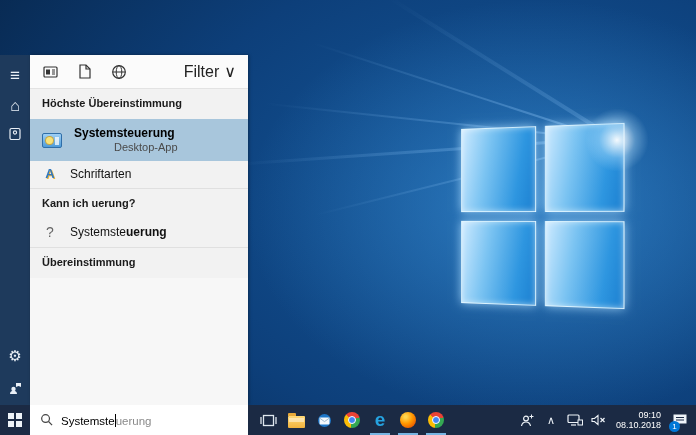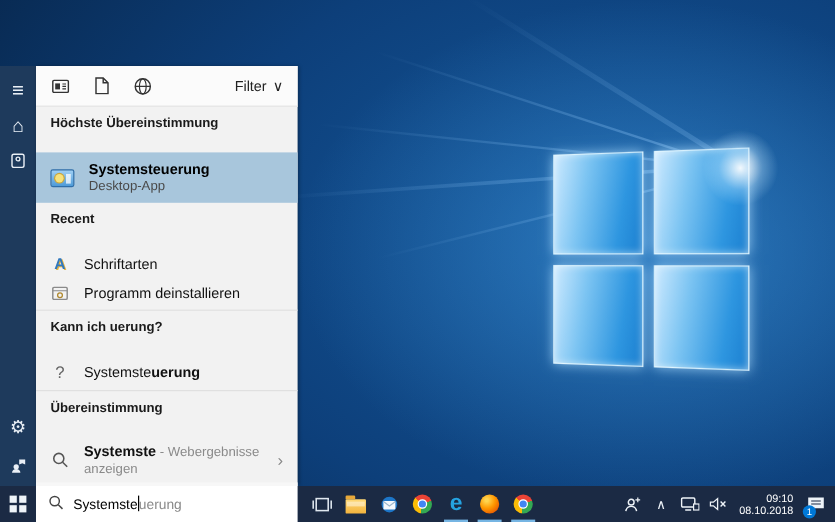--- a/index.html
+++ b/index.html
@@ -38,26 +38,26 @@
   .ri-notebook { top:66px; }
   .ri-gear { bottom:36px; font-size:15px; }
   .ri-person { bottom:4px; }
 
   
   .panel { position:absolute; left:30px; top:55px; width:218px; height:350px; background:#f2f2f2;
     box-shadow:1px 0 3px rgba(0,0,0,.35); font-size:12px; color:#111; display:flex; flex-direction:column; }
   .tabbar { height:34px; background:#fbfbfb; border-bottom:1px solid #e3e3e3; display:flex;
     align-items:center; padding:0 12px; gap:17px; flex:0 0 auto; }
   .tab-icon { width:17px; height:17px; display:flex; align-items:center; justify-content:center; color:#333; }
-  .filter-btn { margin-left:auto; display:flex; align-items:center; gap:5px; color:#222; font-size:12px; }
-  .sec-header { font-weight:bold; font-size:11px; color:#1a1a1a; padding:8px 12px 18px; }
+  .filter-btn { margin-left:auto; display:flex; align-items:center; gap:5px; color:#222; font-size:16px; }
+  .sec-header { font-weight:bold; font-size:11px; color:#1a1a1a; padding:8px 12px 10px; }
   .sec-header.bordered { border-top:1px solid #e0e0e0; margin-top:2px; }
   .best-row { background:#a8c6dc; display:flex; align-items:center; gap:12px; padding:7px 12px; min-height:38px; }
   .best-title { font-weight:bold; font-size:12px; color:#000; line-height:14px; }
-  .best-sub { font-size:11px; color:#4a4a4a; line-height:13px; margin-top:1px; }
+  .best-sub { font-size:11px; color:#4a4a4a; line-height:13px; margin-top:1px;margin-left:40px; }
   .cpl { width:20px; height:15px; background:linear-gradient(#9fd0f5,#4e9bd8); border:1px solid #2f6ea8;
     border-radius:2px; position:relative; flex:0 0 auto; }
   .cpl::before { content:''; position:absolute; left:3px; top:3px; width:7px; height:7px; border-radius:50%;
     background:#f7e27a; box-shadow:0 0 0 1px #c9a63d; }
   .cpl::after { content:''; position:absolute; right:2px; top:3px; width:4px; height:8px; background:rgba(255,255,255,.75); }
   .row { display:flex; align-items:center; gap:12px; padding:5px 12px; min-height:23px; }
   .row-icon { width:16px; display:flex; align-items:center; justify-content:center; flex:0 0 auto; }
   .fonts-a { font-weight:bold; font-size:13px; color:#3178be; text-shadow:1px 1px 0 #e8b33c; }
   .q-mark { color:#666; font-size:14px; }
   .sug-chevron { margin-left:auto; color:#888; font-size:14px; }
@@ -165,56 +165,35 @@
     <div class="sec-header">Höchste Übereinstimmung</div>
 
     <div class="best-row">
       <span class="cpl"></span>
       <span>
         <div class="best-title">Systemsteuerung</div>
         <div class="best-sub">Desktop-App</div>
       </span>
     </div>
 
-    <div class="sec-header">Recent</div>
 
     <div class="row">
       <span class="row-icon fonts-a">A</span>
       <span>Schriftarten</span>
     </div>
-    <div class="row">
-      <span class="row-icon">
-        <svg width="14" height="13" viewBox="0 0 14 13">
-            <rect x="1" y="1.5" width="12" height="10" rx="1" fill="none" stroke="#8a8a8a" stroke-width="1.2"></rect>
-            <line x1="1" y1="4.3" x2="13" y2="4.3" stroke="#8a8a8a" stroke-width="1"></line>
-            <circle cx="7" cy="8" r="2" fill="none" stroke="#b0892f" stroke-width="1.1"></circle>
-          </svg>
-      </span>
-      <span>Programm deinstallieren</span>
-    </div>
 
     <div class="sec-header bordered">Kann ich uerung?</div>
 
     <div class="row">
       <span class="row-icon q-mark">?</span>
       <span><span>Systemste</span><span class="bold">uerung</span></span>
     </div>
 
     <div class="sec-header bordered">Übereinstimmung</div>
 
-    <div class="row">
-      <span class="row-icon">
-        <svg width="14" height="14" viewBox="0 0 14 14">
-            <circle cx="6" cy="6" r="4.2" fill="none" stroke="#555" stroke-width="1.3"></circle>
-            <line x1="9.2" y1="9.2" x2="13" y2="13" stroke="#555" stroke-width="1.3"></line>
-          </svg>
-      </span>
-      <span><span class="bold">Systemste</span><span class="gray" style="font-size:11px;"> - Webergebnisse anzeigen</span></span>
-      <span class="sug-chevron">›</span>
-    </div>
 
     <div class="panel-fill"></div>
   </div>
 
   <div class="taskbar">
 
     <div class="start-btn">
       <span class="winflag">
           <span></span>
           <span></span>

